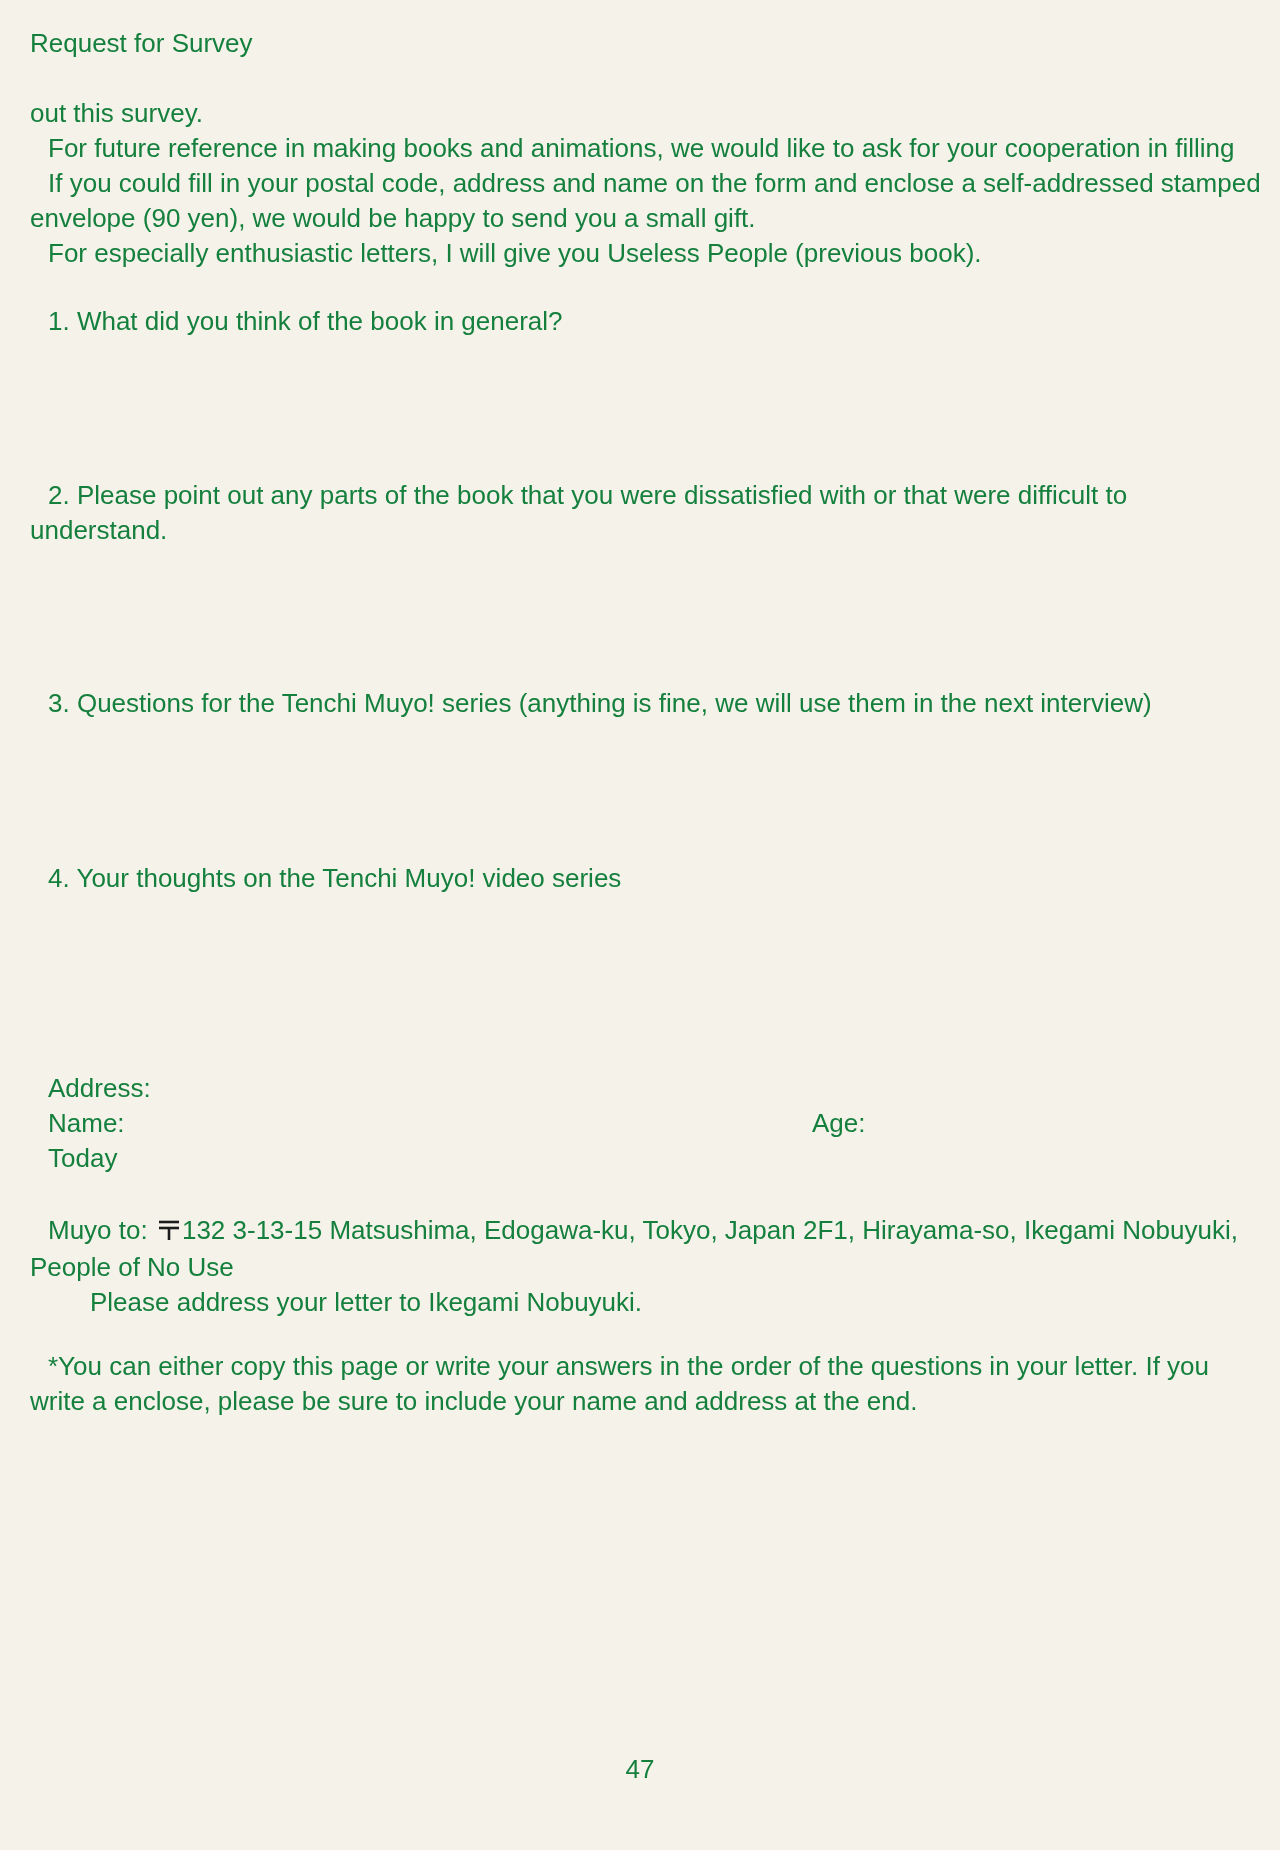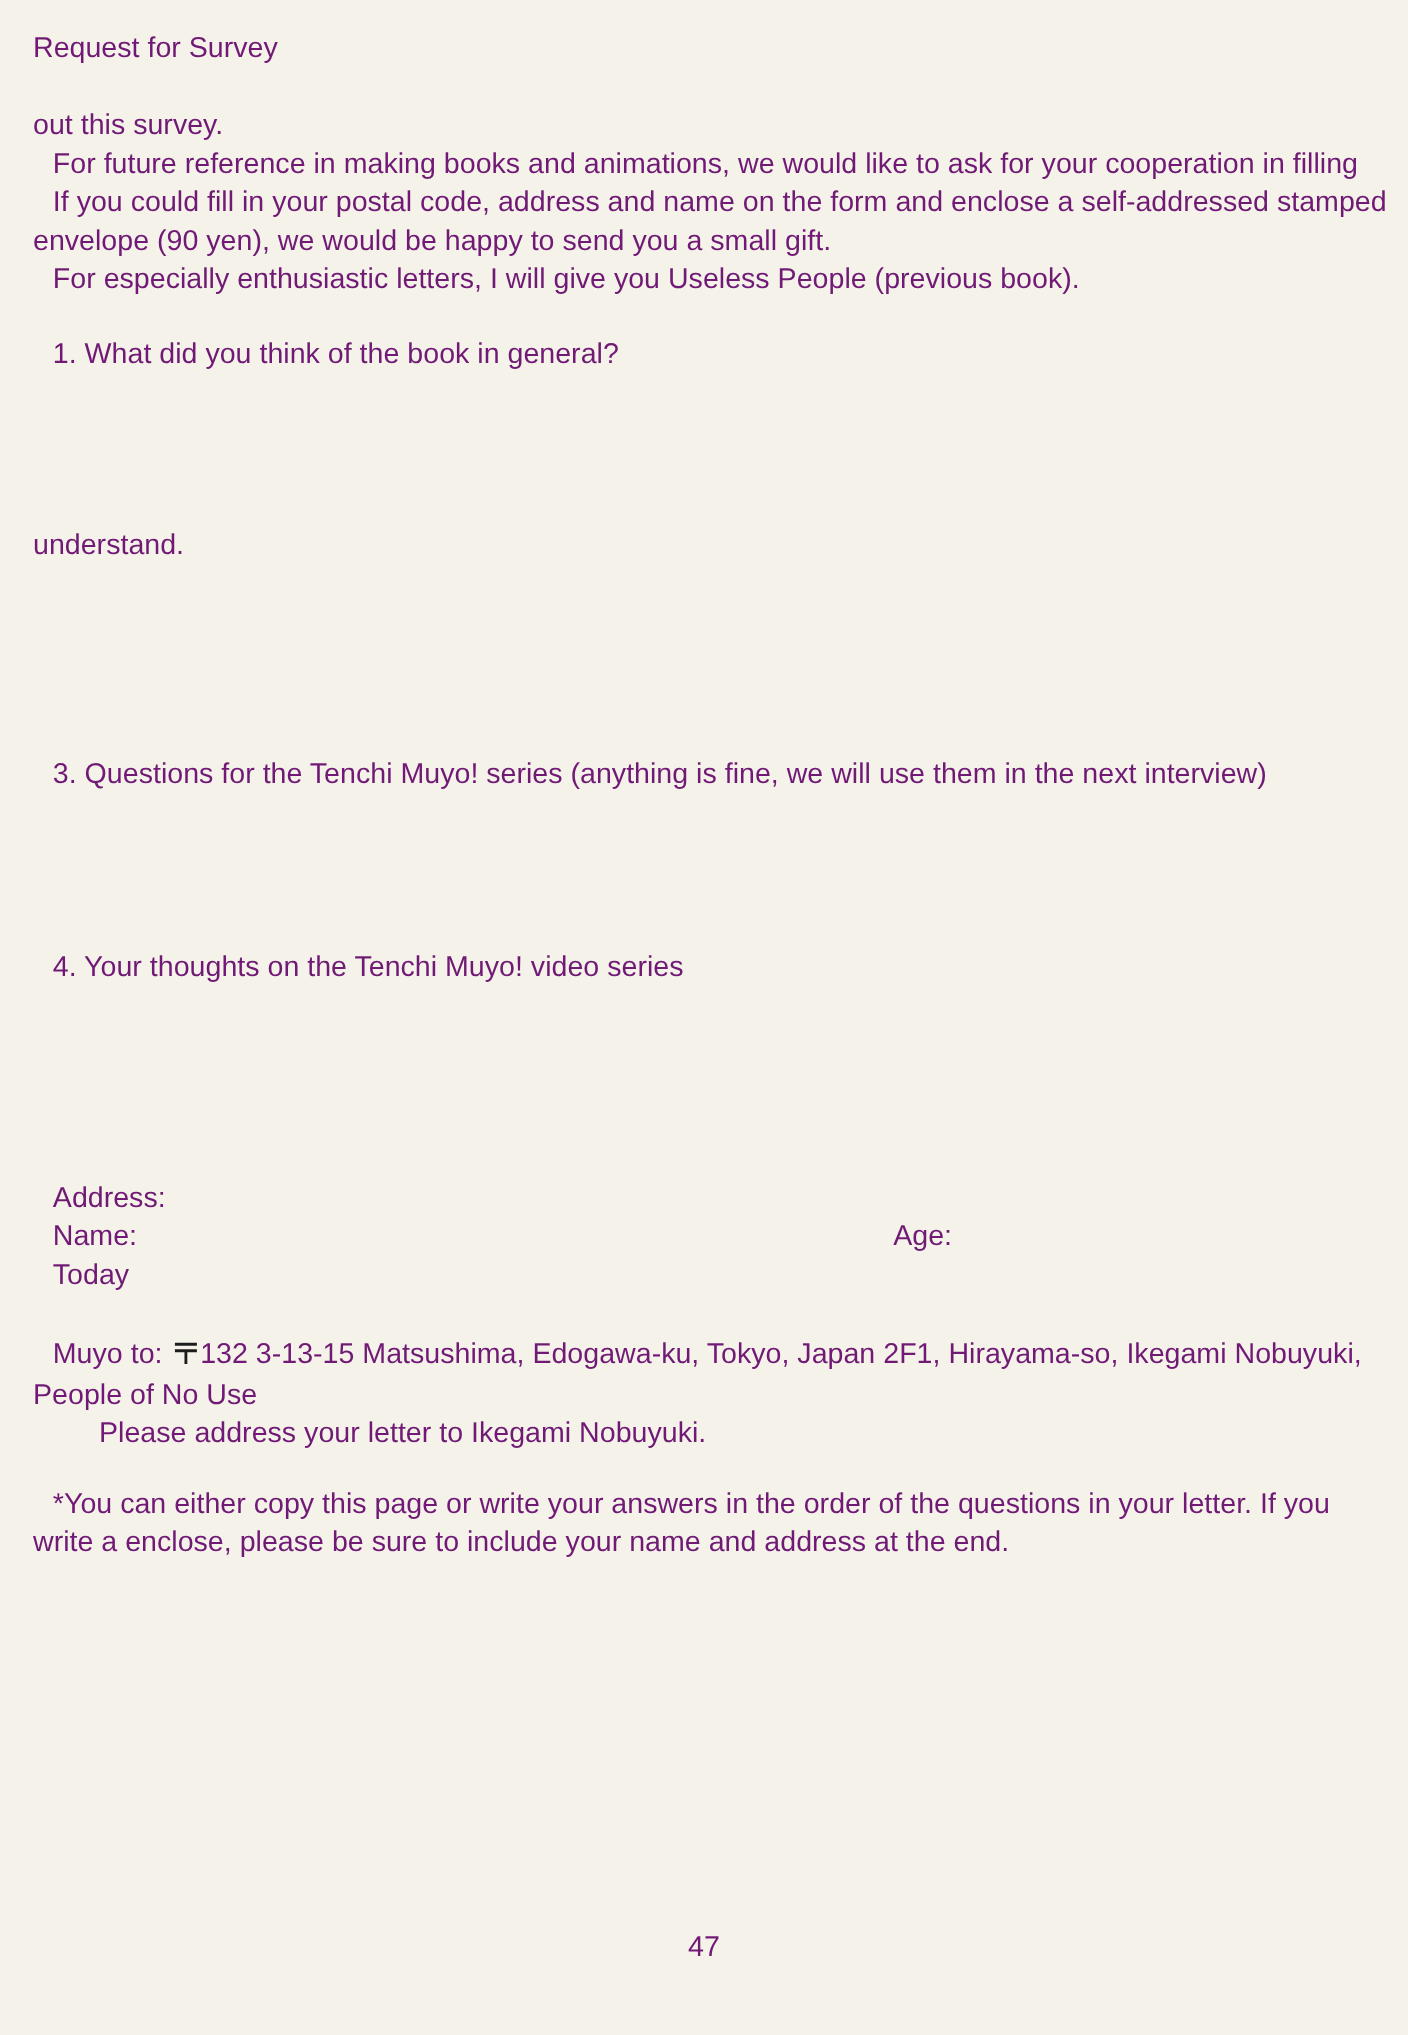--- a/index.html
+++ b/index.html
@@ -4,21 +4,21 @@
 <style>
   html, body {
     margin: 0;
     padding: 0;
   }
   .page {
     position: relative;
     width: 1280px;
     height: 1850px;
     background: #f5f2ea;
-    color: #701a75;
+    color: #15803d;
     font-family: "Liberation Sans", "DejaVu Sans", sans-serif;
     font-size: 26px;
     line-height: 35px;
     overflow: hidden;
   }
   .block {
     position: absolute;
     left: 30px;
     width: 1225px;
   }
@@ -61,20 +61,21 @@
     <div class="line indent">If you could fill in your postal code, address and name on the form and enclose a self-addressed stamped</div>
     <div class="line">envelope (90 yen), we would be happy to send you a small gift.</div>
     <div class="line indent">For especially enthusiastic letters, I will give you Useless People (previous book).</div>
   </div>
 
   <div class="block" style="top: 304px;">
     <div class="line indent">1. What did you think of the book in general?</div>
   </div>
 
   <div class="block" style="top: 478px;">
+    <div class="line indent">2. Please point out any parts of the book that you were dissatisfied with or that were difficult to</div>
     <div class="line">understand.</div>
   </div>
 
   <div class="block" style="top: 686px;">
     <div class="line indent">3. Questions for the Tenchi Muyo! series (anything is fine, we will use them in the next interview)</div>
   </div>
 
   <div class="block" style="top: 861px;">
     <div class="line indent">4. Your thoughts on the Tenchi Muyo! video series</div>
   </div>

